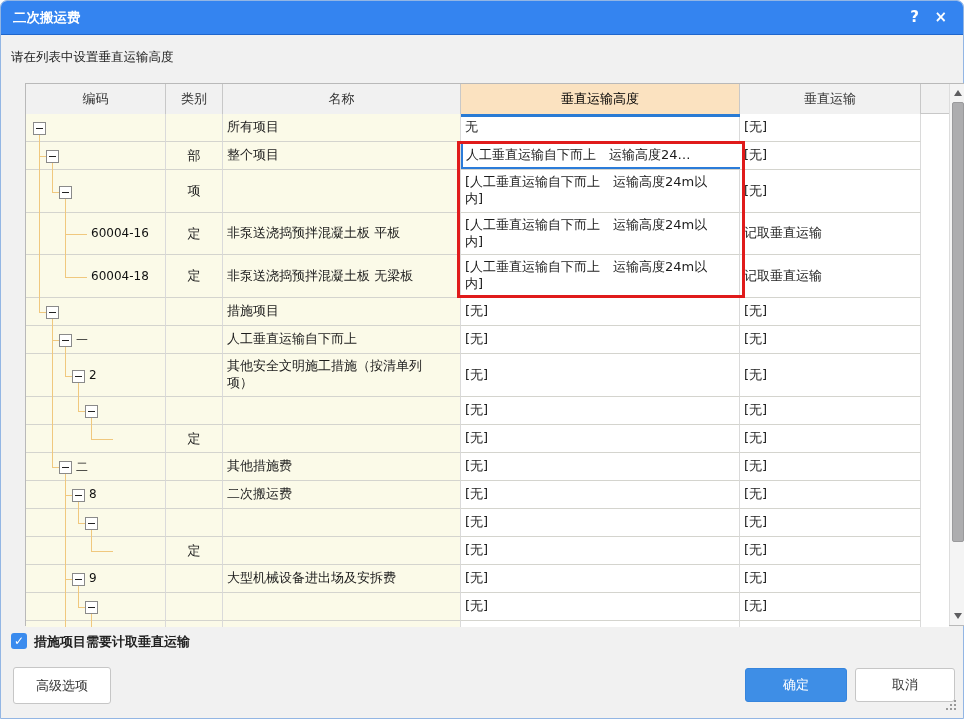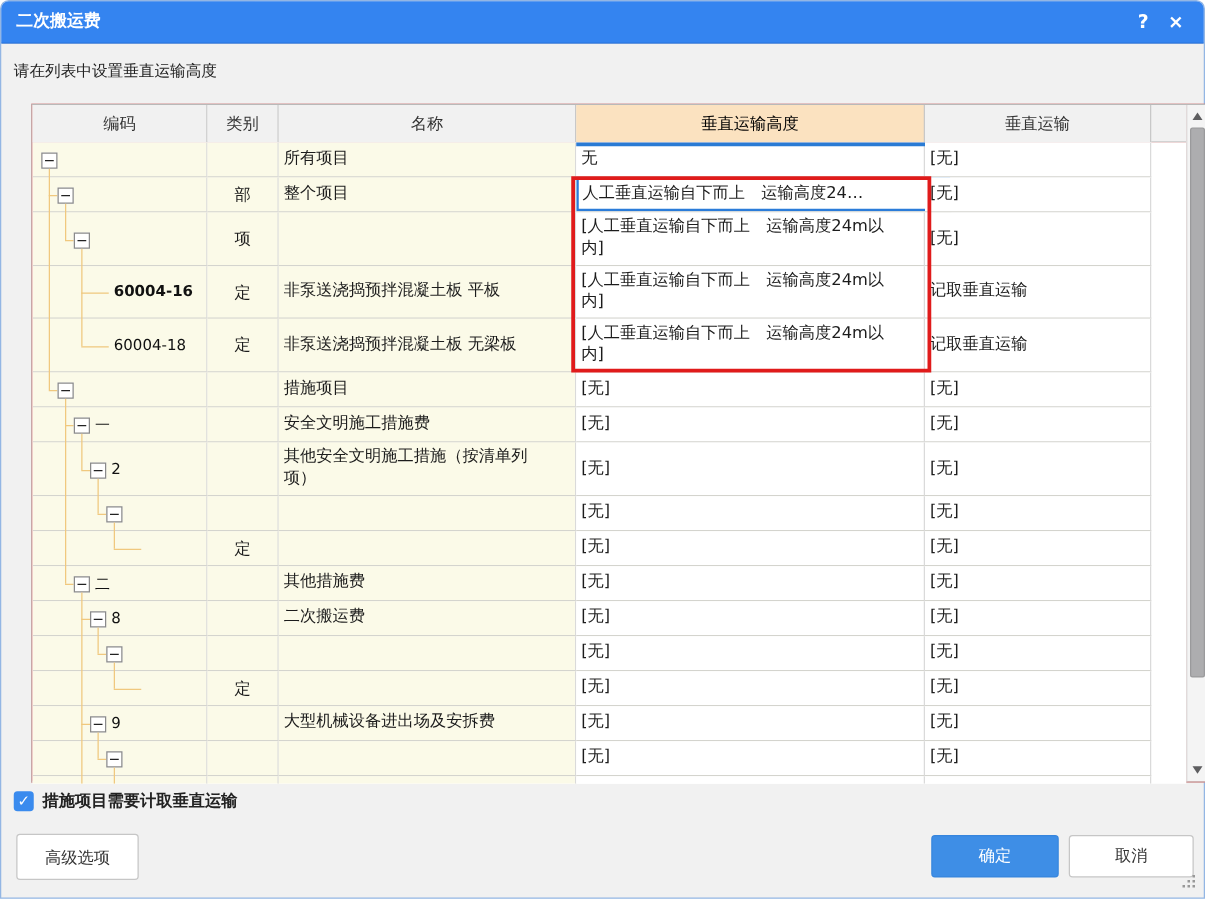--- a/index.html
+++ b/index.html
@@ -172,21 +172,21 @@
             <span class="wrap">[无]</span>
           </div>
           <div class="cell white tr" style="left: 714px; width: 181px;">
             <span>[无]</span>
           </div>
         </div>
         <div class="row" style="top: 212px; height: 28px;">
           <div class="cell yellow code" style="left: 0px; width: 140px;"></div>
           <div class="cell yellow cat" style="left: 140px; width: 57px;"></div>
           <div class="cell yellow name" style="left: 197px; width: 238px;">
-            <span class="wrap">安全文明施工措施费</span>
+            <span class="wrap">人工垂直运输自下而上</span>
           </div>
           <div class="cell white hv" style="left: 435px; width: 279px;">
             <span class="wrap">[无]</span>
           </div>
           <div class="cell white tr" style="left: 714px; width: 181px;">
             <span>[无]</span>
           </div>
         </div>
         <div class="row" style="top: 240px; height: 43px;">
           <div class="cell yellow code" style="left: 0px; width: 140px;"></div>
@@ -315,21 +315,21 @@
         <div class="tree">
           <div class="expander" style="left: 7px; top: 8px;"></div>
           <div class="tline" style="left: 13px; top: 21px; width: 1px; height: 177px;"></div>
           <div class="tline" style="left: 13px; top: 42px; width: 7px; height: 1px;"></div>
           <div class="expander" style="left: 20px; top: 36px;"></div>
           <div class="tline" style="left: 26px; top: 49px; width: 1px; height: 29px;"></div>
           <div class="tline" style="left: 26px; top: 78px; width: 7px; height: 1px;"></div>
           <div class="expander" style="left: 33px; top: 72px;"></div>
           <div class="tline" style="left: 39px; top: 85px; width: 1px; height: 78px;"></div>
           <div class="tline" style="left: 39px; top: 120px; width: 22px; height: 1px;"></div>
-          <div class="tcode" style="left: 65px; top: 112px; font-weight: bold;">60004-16</div>
+          <div class="tcode" style="left: 65px; top: 112px;">60004-16</div>
           <div class="tline" style="left: 39px; top: 163px; width: 22px; height: 1px;"></div>
           <div class="tcode" style="left: 65px; top: 155px;">60004-18</div>
           <div class="tline" style="left: 13px; top: 198px; width: 7px; height: 1px;"></div>
           <div class="expander" style="left: 20px; top: 192px;"></div>
           <div class="tline" style="left: 26px; top: 205px; width: 1px; height: 148px;"></div>
           <div class="tline" style="left: 26px; top: 226px; width: 7px; height: 1px;"></div>
           <div class="expander" style="left: 33px; top: 220px;"></div>
           <div class="tcode" style="left: 50px; top: 218px;">一</div>
           <div class="tline" style="left: 39px; top: 233px; width: 1px; height: 29px;"></div>
           <div class="tline" style="left: 39px; top: 262px; width: 7px; height: 1px;"></div>

